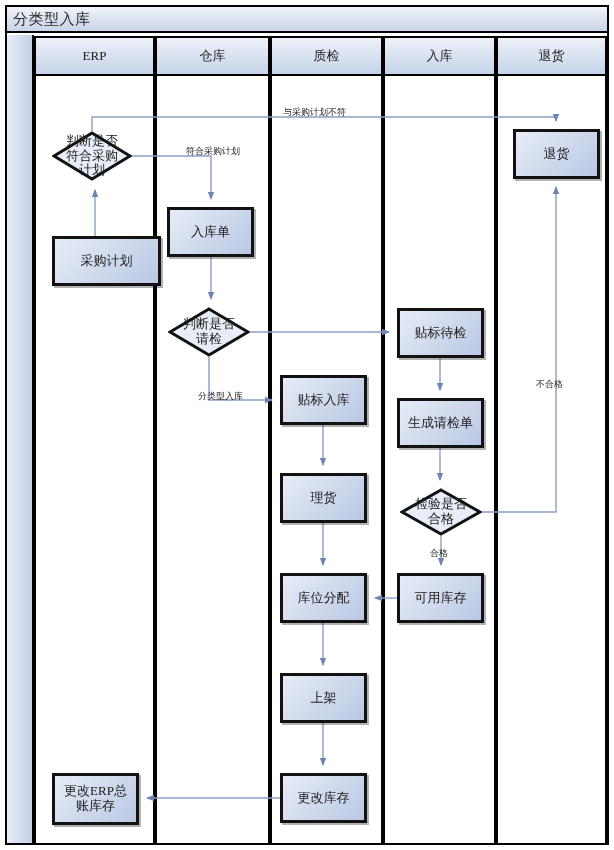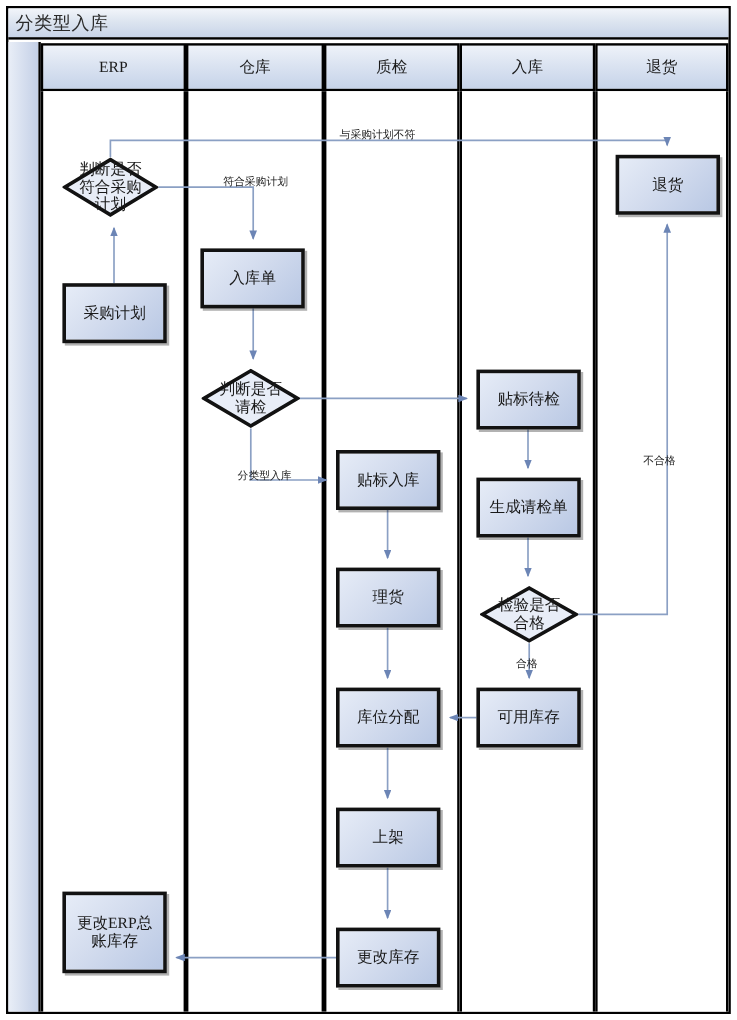--- a/index.html
+++ b/index.html
@@ -206,21 +206,21 @@
     </g>
   </svg>
 
   <div id="nodes">
       <div class="diamond-wrap" style="left: 52px; top: 131px; width: 80px; height: 50px;">
         <svg class="diamond-shape" viewBox="0 0 80 50" preserveAspectRatio="none">
           <polygon points="40,2 78,25 40,48 2,25" fill="#e8edf7" stroke="#121212" stroke-width="3"></polygon>
         </svg>
         <div class="diamond-label">判断是否<br>符合采购<br>计划</div>
       </div>
-      <div class="node box" style="left: 52px; top: 236px; width: 87px; height: 50px;">采购计划</div>
+      <div class="node box" style="left: 52px; top: 236px; width: 109px; height: 50px;">采购计划</div>
       <div class="node box" style="left: 167px; top: 207px; width: 87px; height: 50px;">入库单</div>
       <div class="diamond-wrap" style="left: 168px; top: 307px; width: 82px; height: 50px;">
         <svg class="diamond-shape" viewBox="0 0 82 50" preserveAspectRatio="none">
           <polygon points="41,2 80,25 41,48 2,25" fill="#e8edf7" stroke="#121212" stroke-width="3"></polygon>
         </svg>
         <div class="diamond-label">判断是否<br>请检</div>
       </div>
       <div class="node box" style="left: 280px; top: 375px; width: 87px; height: 50px;">贴标入库</div>
       <div class="node box" style="left: 280px; top: 473px; width: 87px; height: 50px;">理货</div>
       <div class="node box" style="left: 280px; top: 573px; width: 87px; height: 50px;">库位分配</div>
@@ -229,21 +229,21 @@
       <div class="node box" style="left: 397px; top: 308px; width: 87px; height: 50px;">贴标待检</div>
       <div class="node box" style="left: 397px; top: 398px; width: 87px; height: 50px;">生成请检单</div>
       <div class="diamond-wrap" style="left: 400px; top: 488px; width: 82px; height: 48px;">
         <svg class="diamond-shape" viewBox="0 0 82 48" preserveAspectRatio="none">
           <polygon points="41,2 80,24 41,46 2,24" fill="#e8edf7" stroke="#121212" stroke-width="3"></polygon>
         </svg>
         <div class="diamond-label">检验是否<br>合格</div>
       </div>
       <div class="node box" style="left: 397px; top: 573px; width: 87px; height: 50px;">可用库存</div>
       <div class="node box" style="left: 513px; top: 129px; width: 87px; height: 50px;">退货</div>
-      <div class="node box" style="left: 52px; top: 743px; width: 87px; height: 68px;">更改ERP总<br>账库存</div>
+      <div class="node box" style="left: 52px; top: 773px; width: 87px; height: 52px;">更改ERP总<br>账库存</div>
     </div>
 
   <div id="edge-labels">
       <div class="edge-label" style="left: 283px; top: 108px;">与采购计划不符</div>
       <div class="edge-label" style="left: 166px; top: 147px; margin-left: 20px;">符合采购计划</div>
       <div class="edge-label" style="left: 198px; top: 392px; text-align: center;">分类型入库</div>
       <div class="edge-label" style="left: 430px; top: 549px;">合格</div>
       <div class="edge-label" style="left: 536px; top: 380px;">不合格</div>
     </div>
 

